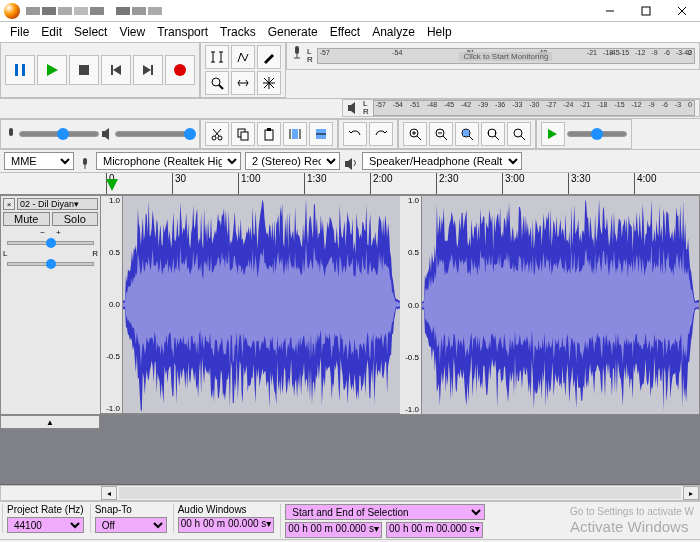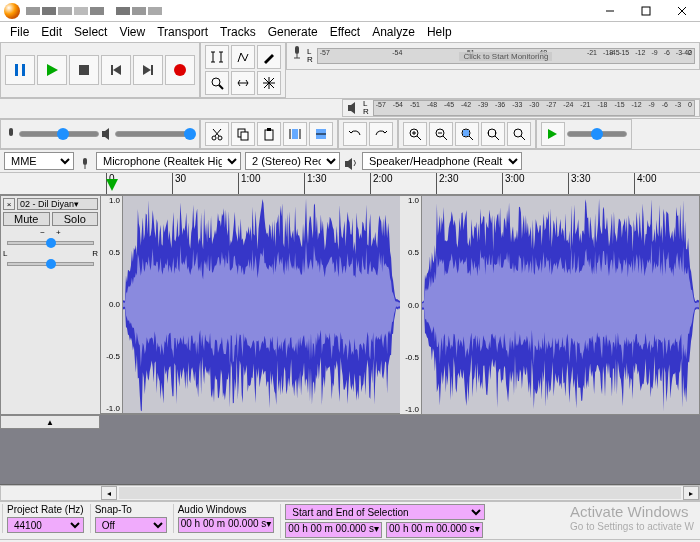--- a/index.html
+++ b/index.html
@@ -503,20 +503,20 @@
     <div class="timebox"><span>00 h 00 m 00.000 s</span>▾</div>
   </div>
   <div class="cell" style="flex:0">
     <select style="width:200px"><option>Start and End of Selection</option></select>
     <div class="row2">
       <div class="timebox"><span>00 h 00 m 00.000 s</span>▾</div>
       <div class="timebox"><span>00 h 00 m 00.000 s</span>▾</div>
     </div>
   </div>
   <div class="watermark">
+    <div style="font-size:10px">Go to Settings to activate W</div>
     <div>Activate Windows</div>
-    <div style="font-size:10px">Go to Settings to activate W</div>
   </div>
 </div>
 
 <div class="statusbar">
   
 </div>
 
 </body></html>

